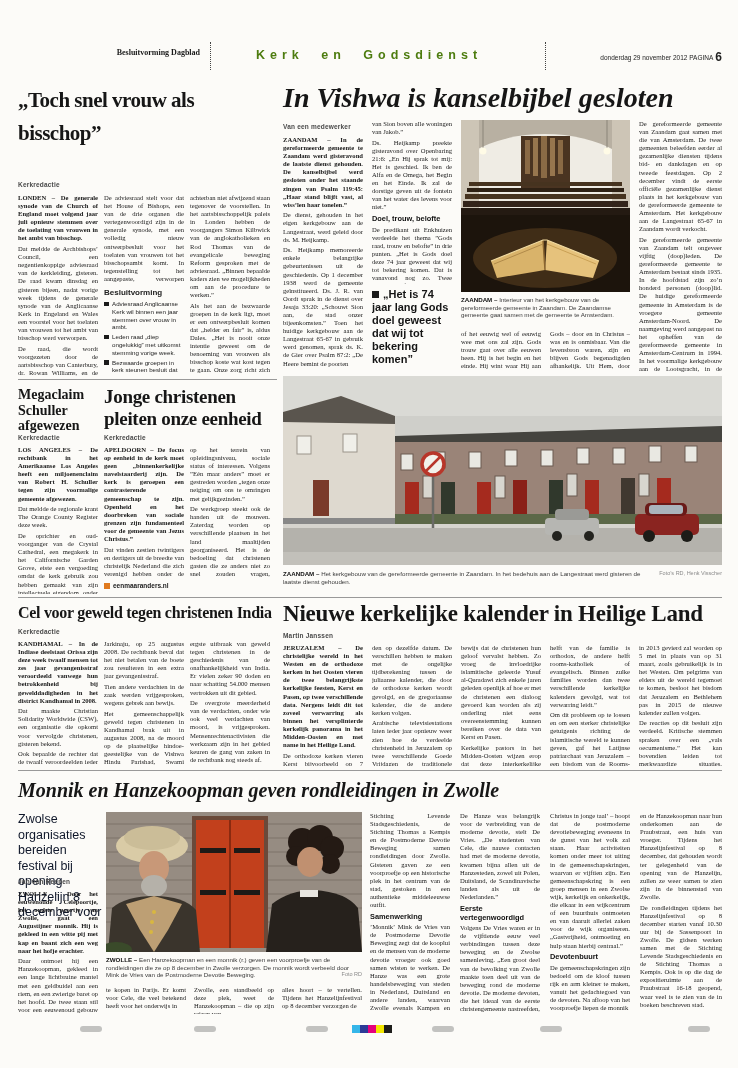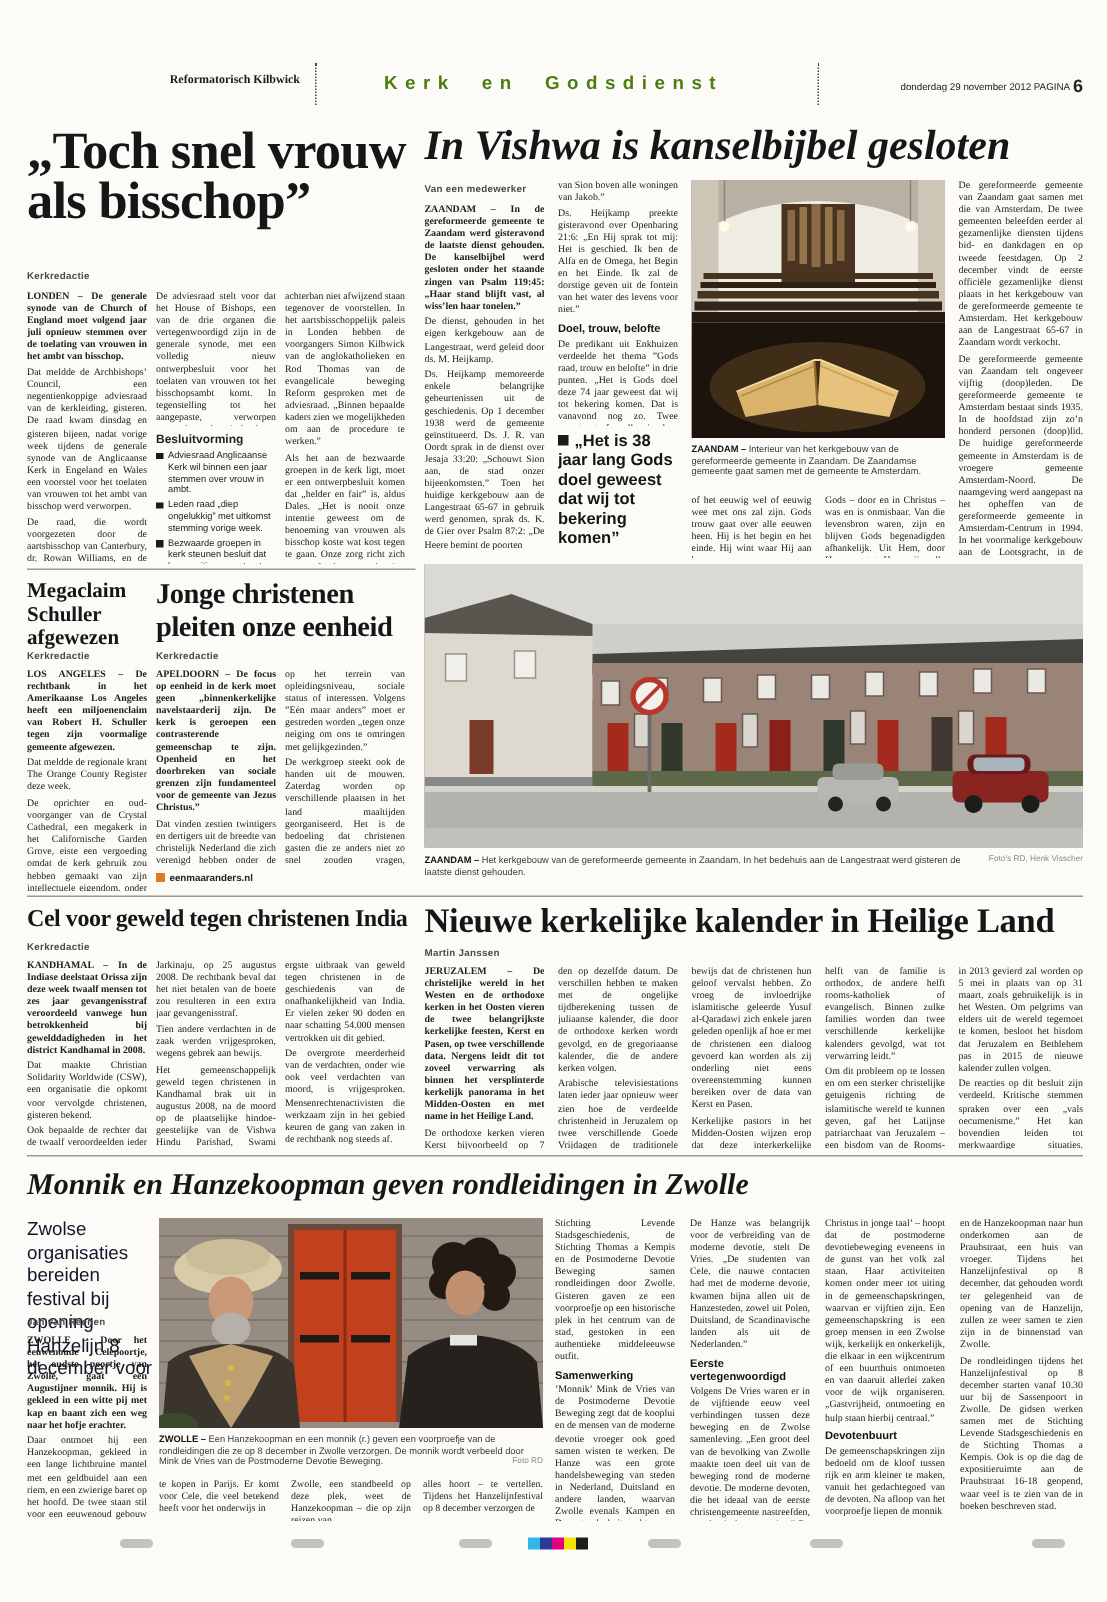--- a/index.html
+++ b/index.html
@@ -47,29 +47,29 @@
   .colorbar{display:flex;}
   .colorbar div{width:8px;height:8px;}
   .photo{overflow:hidden;background:#888;}
   .photo svg{display:block;}
 </style>
 </head>
 <body>
 
 <div id="page">
 
-  <div class="abs masthead" style="left:40px;top:48px;width:160px;">Reformatorisch Kilbwick</div>
+  <div class="abs masthead" style="left:40px;top:48px;width:160px;">Besluitvorming Dagblad</div>
   <div class="abs dotsep" style="left:210px;top:42px;height:28px;"></div>
   <div class="abs section-title" style="left:228px;top:47px;width:282px;">Kerk en Godsdienst</div>
   <div class="abs dotsep" style="left:545px;top:42px;height:28px;"></div>
   <div class="abs dateline" style="left:552px;top:50px;width:170px;">
     <span>donderdag 29 november 2012 PAGINA</span><span class="pagenum">6</span>
   </div>
 
-  <div class="abs hl" style="left:18px;top:84px;width:262px;font-size:35px;line-height:33px;letter-spacing:-0.5px;">„Toch snel vrouw als bisschop”</div>
+  <div class="abs hl" style="left:18px;top:84px;width:262px;font-size:21px;line-height:33px;letter-spacing:-0.5px;">„Toch snel vrouw als bisschop”</div>
   <div class="abs byline" style="left:18px;top:181px;width:80px;">Kerkredactie</div>
 
   <div class="abs col" style="left:18px;top:194px;width:80px;height:182px;">
     <p class="intro">LONDEN – De generale synode van de Church of England moet volgend jaar juli opnieuw stemmen over de toelating van vrouwen in het ambt van bisschop.</p>
     <p>Dat meldde de Archbishops’ Council, een negentienkoppige adviesraad van de kerkleiding, gisteren. De raad kwam dinsdag en gisteren bijeen, nadat vorige week tijdens de generale synode van de Anglicaanse Kerk in Engeland en Wales een voorstel voor het toelaten van vrouwen tot het ambt van bisschop werd verworpen.</p>
     <p>De raad, die wordt voorgezeten door de aartsbisschop van Canterbury, dr. Rowan Williams, en de aartsbisschop van York, dr. John Sentamu, kan worden beschouwd als spreekbuis van de kerkleiding. Volgens een verklaring van de Engelse kerk gisteren zijn veel leden van de adviesraad „diep ongelukkig” met de uitkomst van de stemming op de generale synode.</p>
   </div>
 
   <div class="abs col" style="left:104px;top:194px;width:80px;height:90px;">
     <p>De adviesraad stelt voor dat het House of Bishops, een van de drie organen die vertegenwoordigd zijn in de generale synode, met een volledig nieuw ontwerpbesluit voor het toelaten van vrouwen tot het bisschopsambt komt. In tegenstelling tot het aangepaste, verworpen voorstel zou dat – in het beste scenario – in juli 2013 op de synodetafel belanden.</p>
@@ -99,21 +99,21 @@
   </div>
 
   <div class="abs col" style="left:372px;top:120px;width:80px;height:164px;">
     <p>van Sion boven alle woningen van Jakob.”</p>
     <p>Ds. Heijkamp preekte gisteravond over Openbaring 21:6: „En Hij sprak tot mij: Het is geschied. Ik ben de Alfa en de Omega, het Begin en het Einde. Ik zal de dorstige geven uit de fontein van het water des levens voor niet.”</p>
     <p class="subhd">Doel, trouw, belofte</p>
     <p>De predikant uit Enkhuizen verdeelde het thema ”Gods raad, trouw en belofte” in drie punten. „Het is Gods doel deze 74 jaar geweest dat wij tot bekering komen. Dat is vanavond nog zo. Twee recente sterfgevallen in deze kleine gemeente bepalen ons bij de vraag</p>
   </div>
 
   <div class="abs pullquote" style="left:372px;top:288px;width:82px;height:82px;">
-    <span class="sq"></span><span>„Het is 38 jaar lang Gods doel geweest dat wij tot bekering komen”</span>
+    <span class="sq"></span><span>„Het is 74 jaar lang Gods doel geweest dat wij tot bekering komen”</span>
   </div>
 
   <div class="abs photo" style="left:461px;top:120px;width:169px;height:172px;">
     <svg width="169" height="172" viewBox="0 0 169 172" xmlns="http://www.w3.org/2000/svg">
       <rect width="169" height="95" fill="#b8b0a2"></rect>
       <ellipse cx="84" cy="72" rx="100" ry="58" fill="#efece4"></ellipse>
       <rect x="0" y="0" width="18" height="95" fill="#cdc5b6"></rect>
       <rect x="151" y="0" width="18" height="95" fill="#cdc5b6"></rect>
       <rect x="60" y="16" width="49" height="52" fill="#4a3421"></rect>
       <rect x="64" y="20" width="5" height="34" fill="#8a6a45"></rect>

